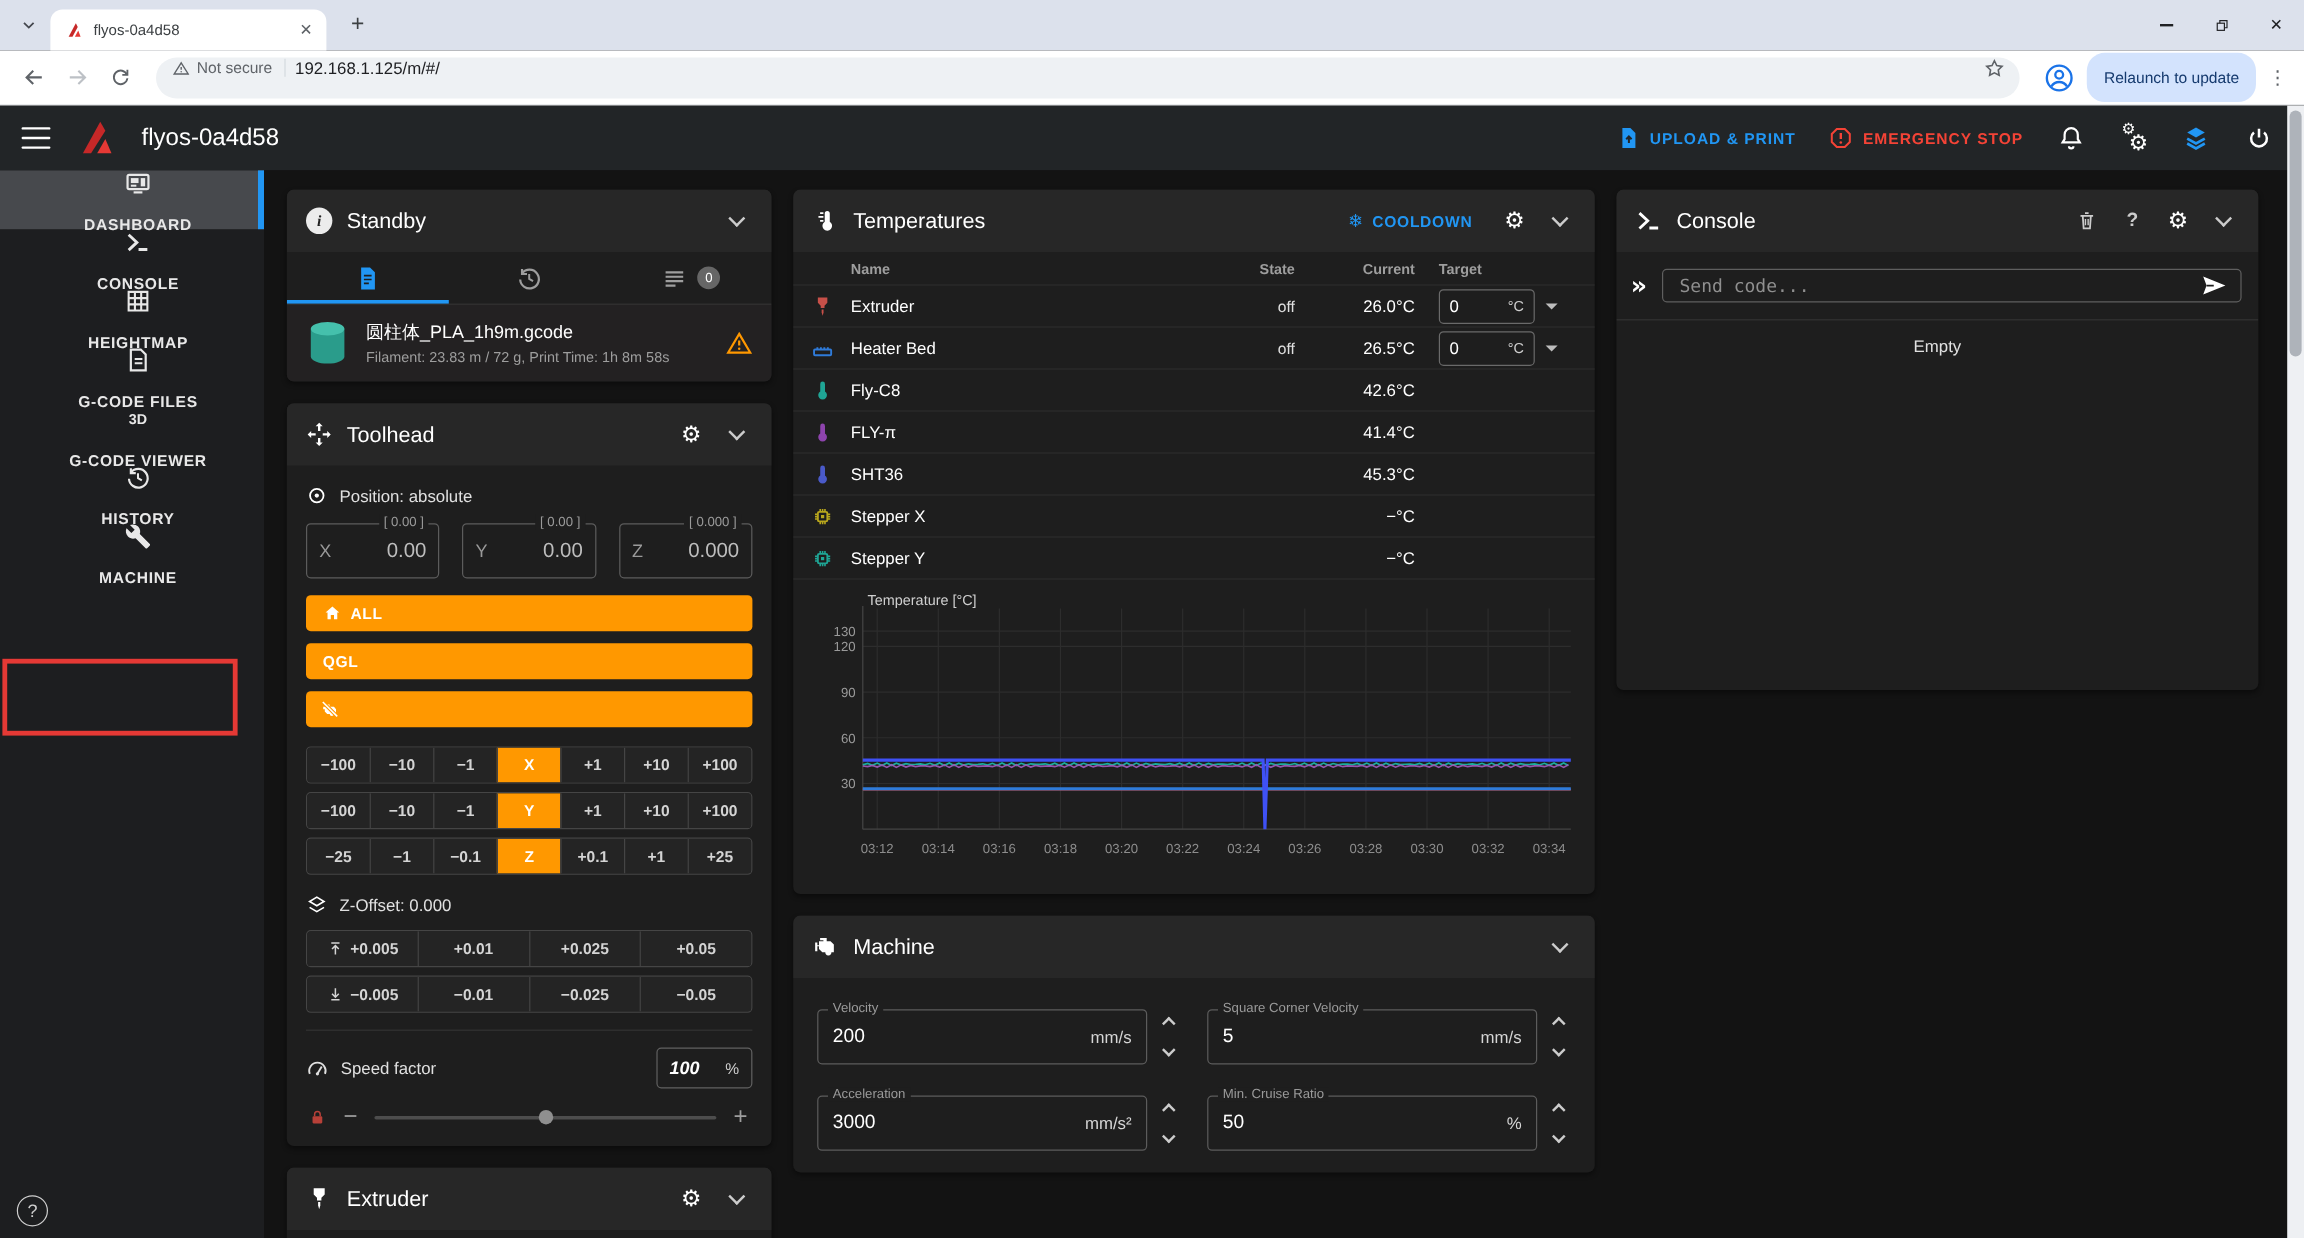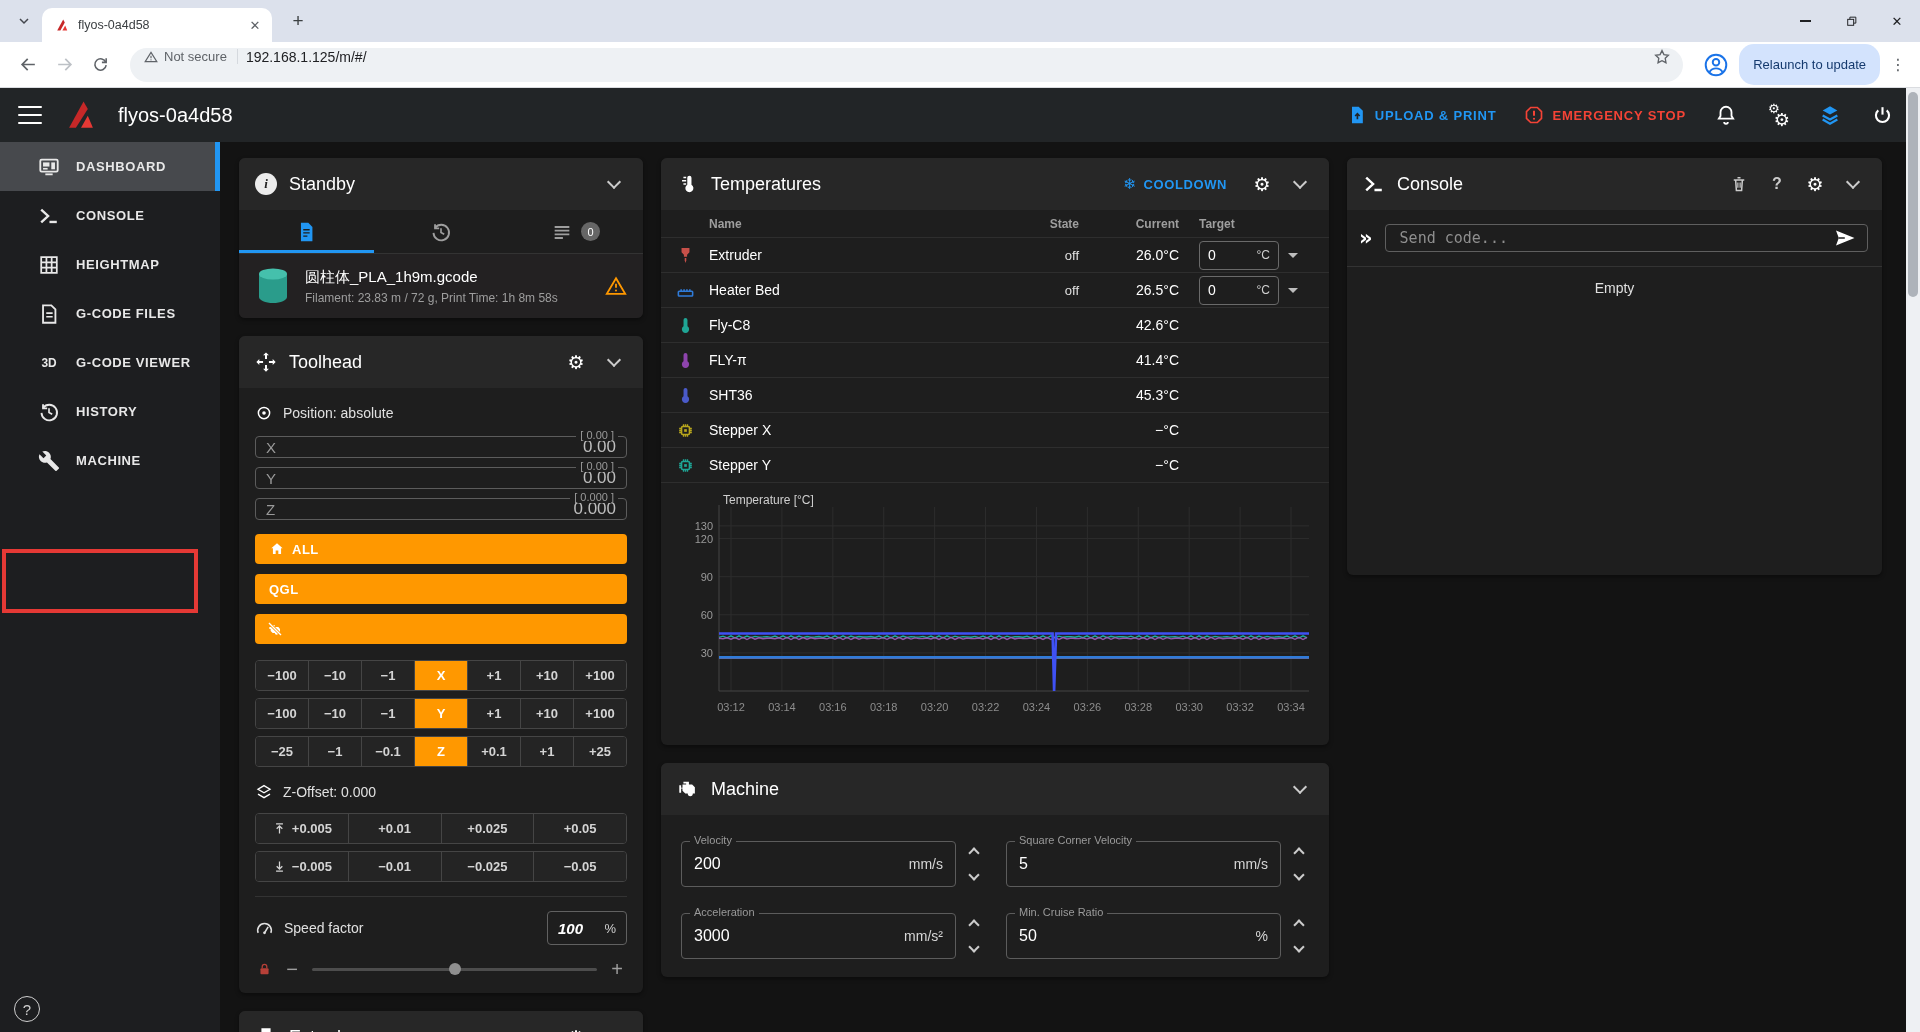--- a/index.html
+++ b/index.html
@@ -37,21 +37,21 @@
   .appspacer { flex:1; }
   .appaction { display:flex; align-items:center; gap:8px; font-size:13px; font-weight:700; letter-spacing:.8px; cursor:pointer; }
   .appaction.blue { color:#2196f3; }
   .appaction.red { color:#f44336; margin-left:14px;text-align:center; }
   .appicon { width:24px; height:24px; color:#fff; display:flex; align-items:center; justify-content:center; margin-left:14px; cursor:pointer; }
   .appicon.blue { color:#2196f3; }
 
   
   .main { display:flex; height:890px; }
   .sidebar { width:220px; background:#1d1e20; position:relative; flex-shrink:0; }
-  .nav-item { height:49px; display:flex; align-items:center; padding:0 0 0 38px; gap:16px; cursor:pointer; position:relative; }
+  .nav-item { height:49px; display:flex; align-items:center; padding:0 0 0 10px; gap:16px; cursor:pointer; position:relative;flex-direction:column; }
   .nav-item .icon { width:22px; height:22px; color:#e8e8e8; }
   .nav-item .nav-label { color:#e8e8e8; font-size:13px; font-weight:700; letter-spacing:.6px; }
   .nav-item.active { background:#47494d; }
   .nav-item.active::after { content:""; position:absolute; right:0; top:0; bottom:0; width:5px; background:#2196f3; }
   .annot-box { position:absolute; left:2px; top:407px; width:196px; height:64px; border:4px solid #e53935; z-index:50; pointer-events:none; }
   .help-fab { position:absolute; left:14px; bottom:10px; width:26px; height:26px; border:1.6px solid #cfcfcf; border-radius:50%; color:#cfcfcf; font-size:15px; display:flex; align-items:center; justify-content:center; cursor:pointer; }
 
   .content { flex:1; background:#131313; padding:16px 0 0 19px; display:flex; gap:18px; align-items:flex-start; overflow:hidden; }
   .col1 { width:404px; flex-shrink:0; }
   .col2 { width:668px; flex-shrink:0; }
@@ -78,21 +78,21 @@
   .filethumb { width:36px; height:40px; flex-shrink:0; }
   .filemeta { flex:1; min-width:0; }
   .filename { color:#fff; font-size:15px; margin-bottom:4px; white-space:nowrap; overflow:hidden; }
   .filedetail { color:#9e9e9e; font-size:12px; white-space:nowrap; overflow:hidden; }
   .warn { width:22px; height:22px; color:#ff9800; flex-shrink:0; }
 
   
   .pbody { padding:12px 16px 14px 16px; }
   .posrow { display:flex; align-items:center; gap:10px; color:#e0e0e0; font-size:14px; margin:4px 0 14px 0; }
   .posrow .icon { width:18px; height:18px; color:#fff; }
-  .axesrow { display:flex; gap:9px; margin-bottom:14px;flex-direction:column; }
+  .axesrow { display:flex; gap:19px; margin-bottom:14px; }
   .axisbox { flex:1; height:46px; border:1px solid #5c5c5c; border-radius:4px; position:relative; display:flex; align-items:center; padding:0 10px; cursor:text; }
   .axisbox .legend { position:absolute; top:-8px; right:8px; background:#1e1e1e; padding:0 4px; font-size:11px; color:#9a9a9a; }
   .axisbox .axletter { color:#9a9a9a; font-size:15px; }
   .axisbox .axval { flex:1; text-align:right; color:#bdbdbd; font-size:17px; }
   .homerow { display:flex; justify-content:center; gap:10px; margin-bottom:16px;flex-direction:column; }
   .obtn { background:#ff9800; border:none; border-radius:4px; height:30px; padding:0 14px; display:flex; align-items:center; gap:7px; color:#fff; font-size:13px; font-weight:700; letter-spacing:.5px; cursor:pointer; }
   .obtn .icon { width:16px; height:16px; }
   .joggroup { display:flex; border:1px solid #454545; border-radius:4px; overflow:hidden; margin-bottom:7px; }
   .jogbtn { flex:1; height:29px; background:#242424; color:#d4d4d4; font-size:13px; font-weight:600; display:flex; align-items:center; justify-content:center; border-left:1px solid #454545; cursor:pointer; }
   .jogbtn:first-child { border-left:none; }

